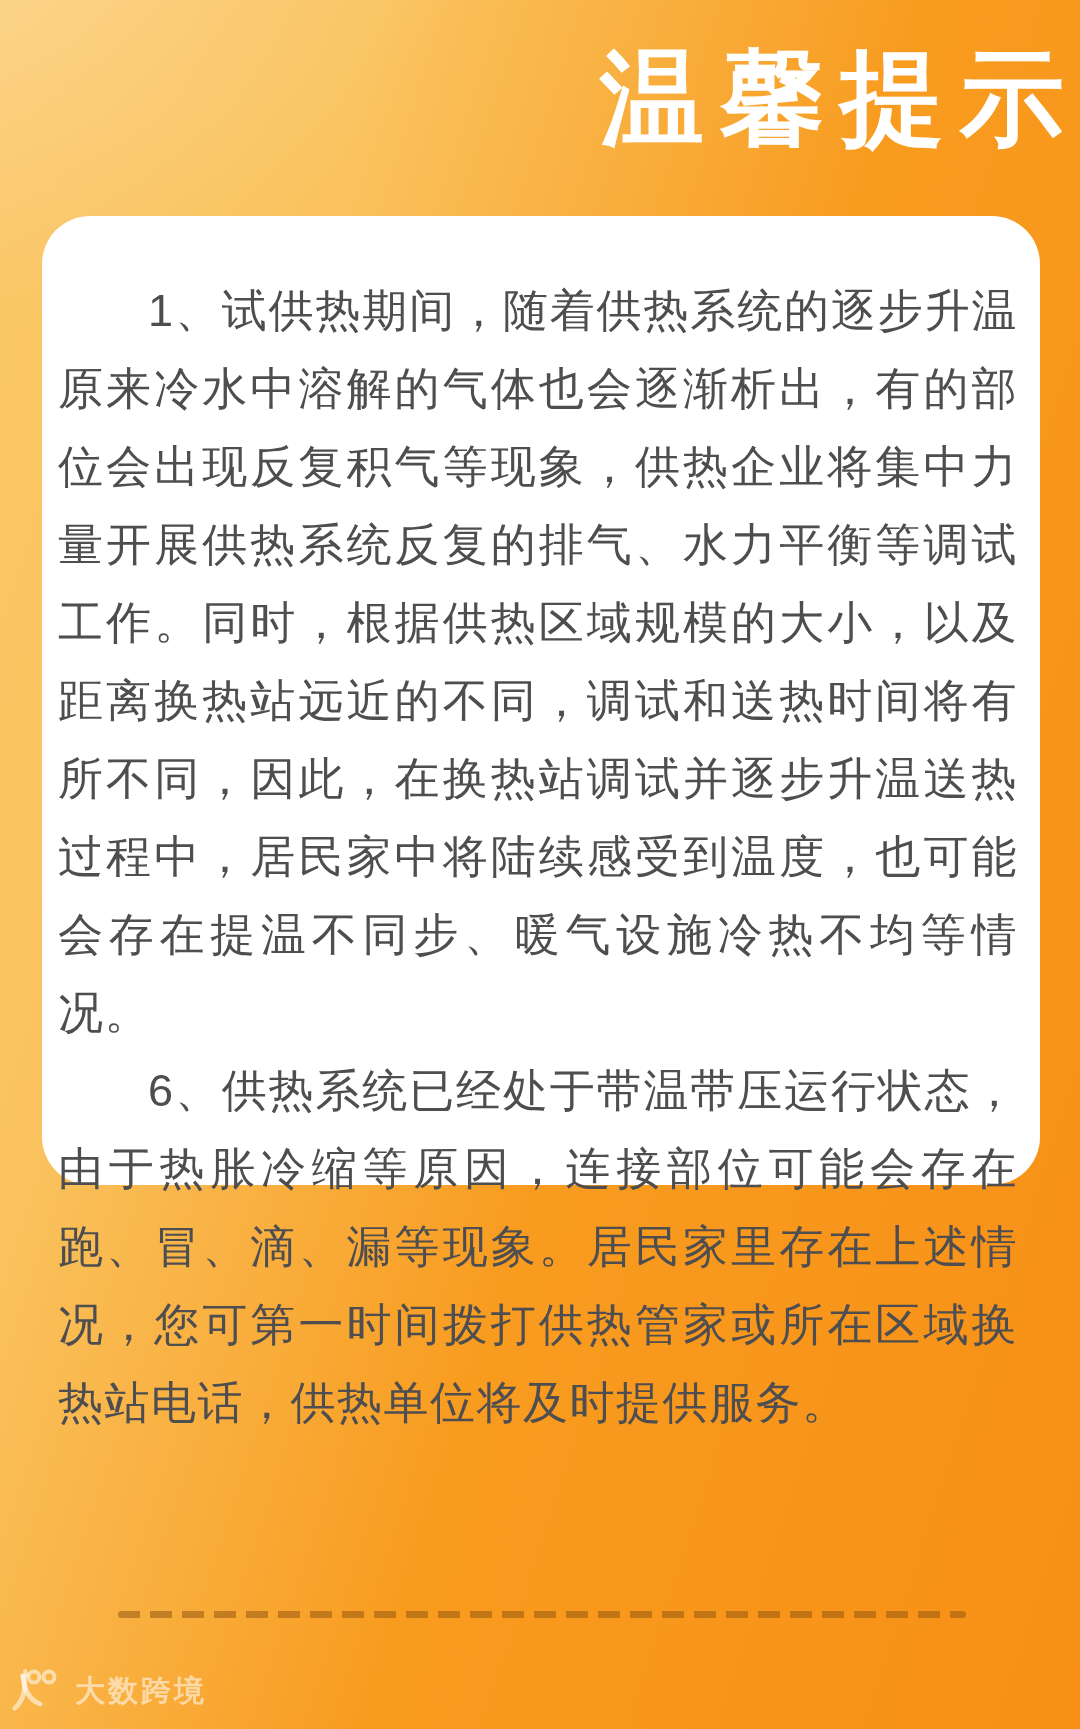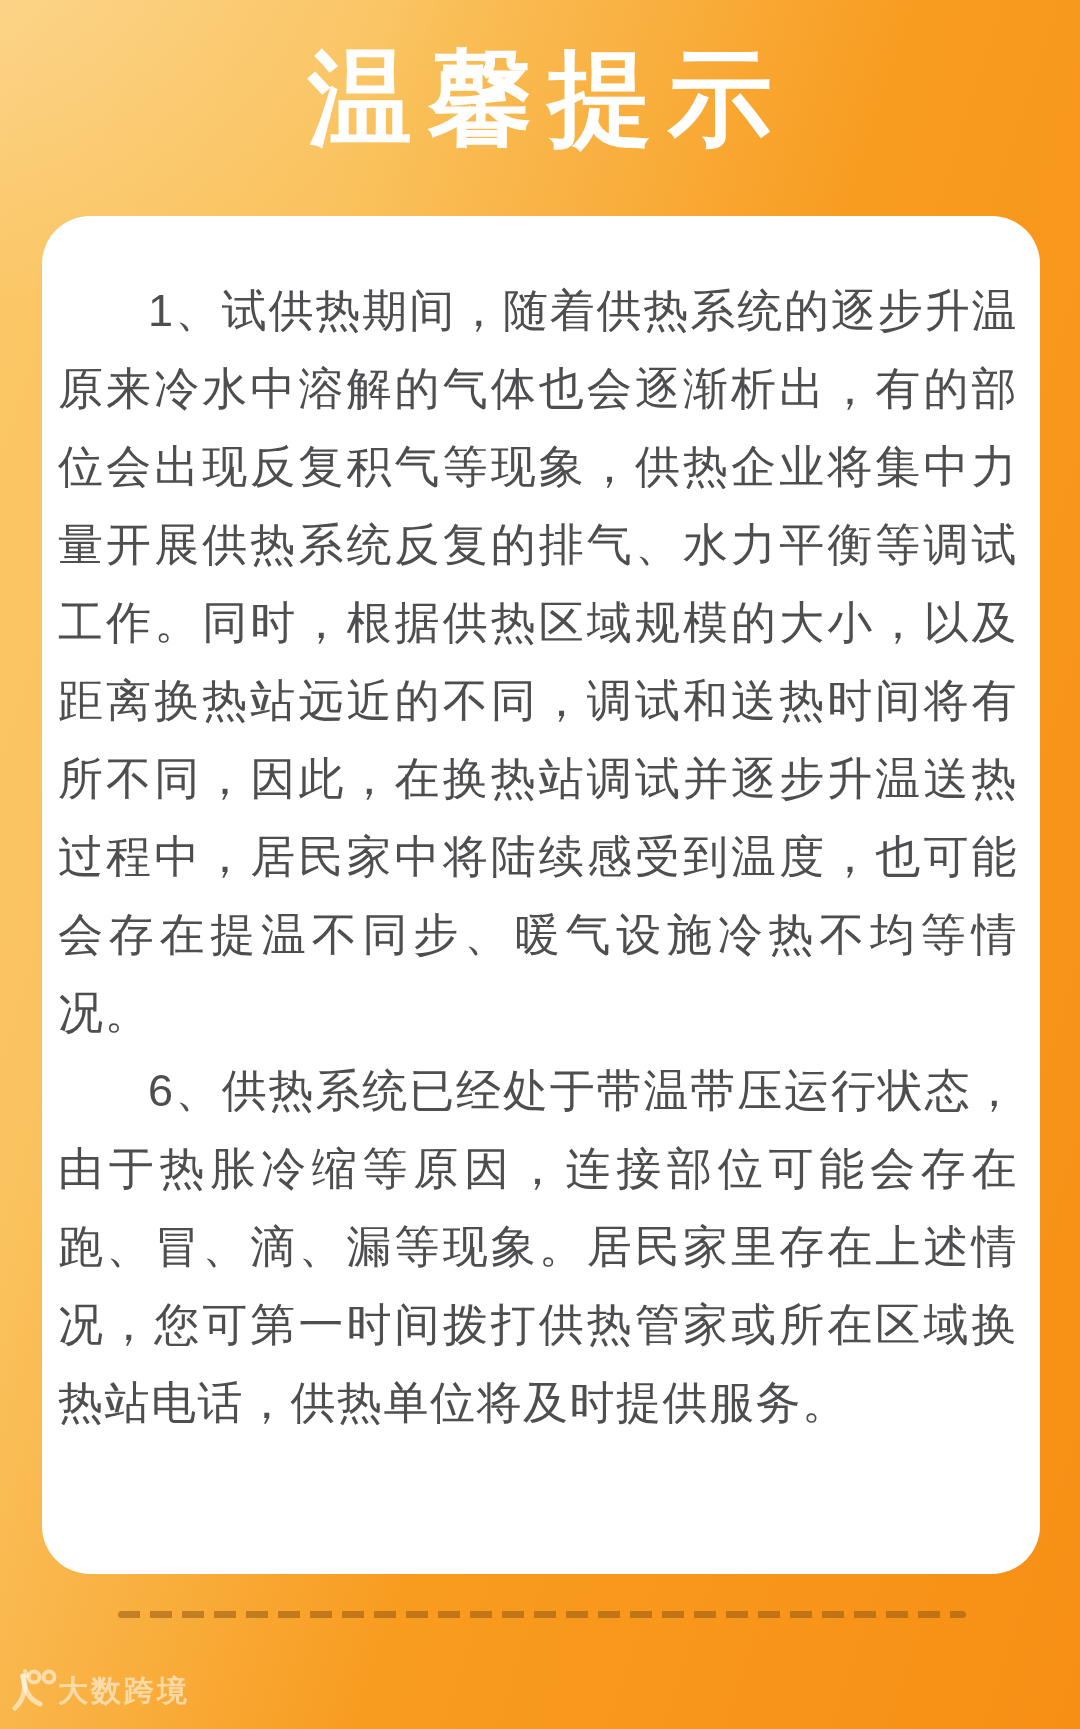--- a/index.html
+++ b/index.html
@@ -15,34 +15,34 @@
     background:
       radial-gradient(ellipse 900px 700px at -8% -6%, rgba(255,255,255,0.30), rgba(255,255,255,0.0) 62%),
       linear-gradient(108deg, #fbc766 0%, #fac35f 24%, #f89c20 56%, #f78f15 100%);
   }
   .poster-title {
     position: absolute;
     top: 38px;
     left: 0;
     width: 100%;
     margin: 0;
-    text-align: center;
+    text-align: right;
     font-size: 104px;
     line-height: 120px;
     font-weight: 800;
     color: #ffffff;
     letter-spacing: 16px;
     text-indent: 16px; 
   }
   .notice-card {
     position: absolute;
     left: 42px;
     top: 216px;
     width: 998px;
-    height: 1358px;
+    height: 969px;
     background: #ffffff;
     border-radius: 48px;
     box-sizing: border-box;
     padding: 56px 22px 0 16px;
   }
   .notice-card p {
     margin: 0;
     font-size: 45px;
     line-height: 78px;
     letter-spacing: 1.5px;
@@ -65,21 +65,21 @@
       rgba(150, 88, 16, 0.0) 32px
     );
     border-radius: 4px;
   }
   .watermark {
     position: absolute;
     left: 10px;
     top: 1668px;
     display: flex;
     align-items: center;
-    gap: 0;
+    gap: 17px;
     color: rgba(255, 255, 255, 0.55);
     font-family: Liberation Mono, monospace;
   }
   .watermark .logo-icon {
     width: 48px;
     height: 46px;
     display: block;
   }
   .watermark .wm-text {
     font-size: 30px;

